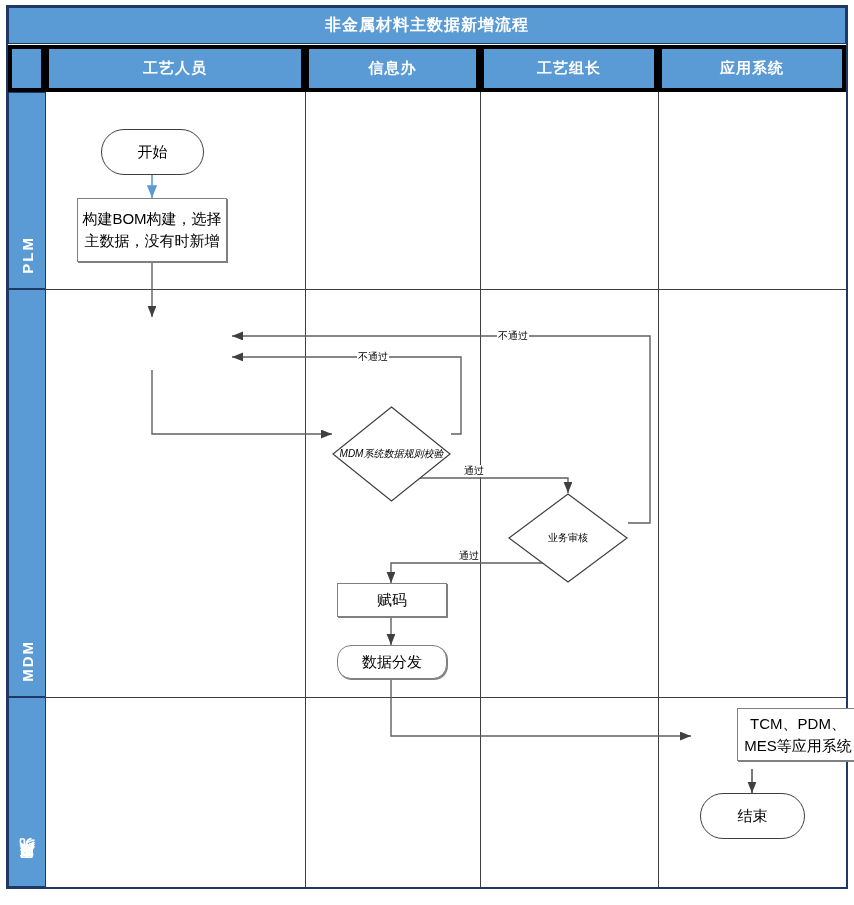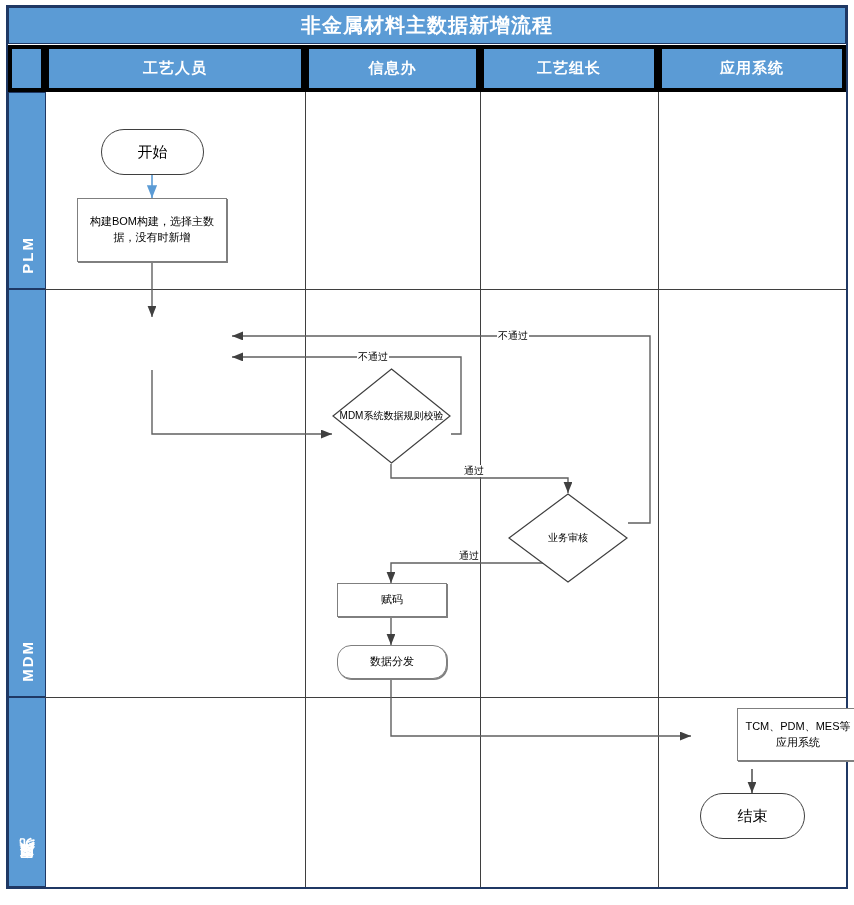--- a/index.html
+++ b/index.html
@@ -26,21 +26,21 @@
   
   .title-bar{
     position:absolute;
     left:8px; top:7px;
     width:838px; height:37px;
     background:#5b9bd5;
     border:1px solid #1f3864;
     box-sizing:border-box;
     display:flex; align-items:center; justify-content:center;
     color:#ffffff;
-    font-size:20px;
+    font-size:16px;
     font-weight:bold;
     letter-spacing:1px;
   }
 
   
   .hdr{
     position:absolute;
     top:45px; height:47px;
     background:#5b9bd5;
     border:4px solid #000000;
@@ -82,21 +82,21 @@
     position:absolute;
     box-sizing:border-box;
     display:flex; align-items:center; justify-content:center;
     text-align:center;
     color:#000000;
     background:#ffffff;
   }
   .proc{
     border:1px solid #7f7f7f;
     box-shadow:1px 1px 0 0 #808080;
-    font-size:11px;
+    font-size:15px;
     line-height:1.45;
     padding:2px 4px;
   }
   .term{
     border:1px solid #3f3f3f;
     border-radius:26px;
     font-size:15px;
   }
   .diamond-wrap{position:absolute;}
   .diamond-wrap svg{position:absolute;left:0;top:0;}
@@ -183,21 +183,21 @@
     <path d="M391,679 L391,736 L691,736" stroke="#606060" stroke-width="1.4" fill="none" marker-end="url(#ah)"></path>
 
     <path d="M752,769 L752,793" stroke="#404040" stroke-width="1.4" fill="none" marker-end="url(#ah)"></path>
   </svg>
 
   <div class="node term" style="left:101px; top:129px; width:103px; height:46px;">开始</div>
 
   <div class="node proc" style="left:77px; top:198px; width:150px; height:64px;">构建BOM构建，选择主数据，没有时新增</div>
 
 
-  <div class="diamond-wrap" style="left:332px; top:368px; width:119px; height:96px;">
+  <div class="diamond-wrap" style="left:332px; top:406px; width:119px; height:96px;font-style:italic;">
     <svg width="119" height="96" viewBox="0 0 119 96">
       <polygon points="59.5,1 118,48 59.5,95 1,48" fill="#ffffff" stroke="#3f3f3f" stroke-width="1.2"></polygon>
     </svg>
     <div class="diamond-text">MDM系统数据规则校验</div>
   </div>
 
   <div class="diamond-wrap" style="left:508px; top:493px; width:120px; height:90px;">
     <svg width="120" height="90" viewBox="0 0 120 90">
       <polygon points="60,1 119,45 60,89 1,45" fill="#ffffff" stroke="#3f3f3f" stroke-width="1.2"></polygon>
     </svg>

